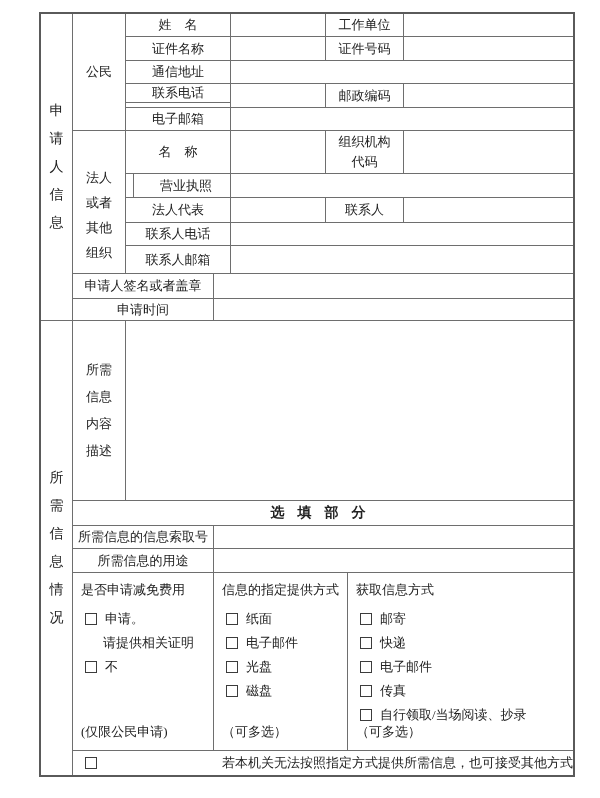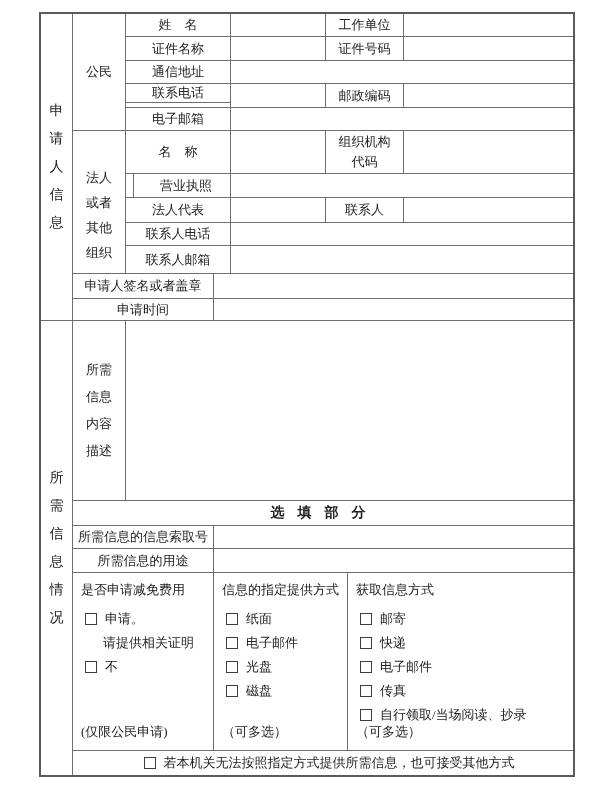--- a/index.html
+++ b/index.html
@@ -19,21 +19,21 @@
   .desc-label div{height:27px;font-size:13px;}
   .two-line div{height:20px;}
   .optional{font-weight:bold;font-size:14px;letter-spacing:13px;padding-left:3px;}
   .optcol{align-items:flex-start;justify-content:flex-start;flex-direction:column;
           padding:8px 0 0 8px;}
   .col-title{height:18px;display:flex;align-items:center;margin-bottom:8px;}
   .opt{display:flex;align-items:center;gap:8px;height:24px;padding-left:4px;}
   .opt-indent{display:flex;align-items:center;height:24px;padding-left:22px;}
   .box{width:10px;height:10px;border:1px solid #3c3c3c;background:#fff;flex:0 0 auto;}
   .footnote{position:absolute;bottom:10px;left:8px;}
-  .row-left{justify-content:center;padding-left:12px;gap:8px;}
+  .row-left{justify-content:space-between;padding-left:12px;gap:8px;}
 </style>
 </head>
 <body>
 
 <div id="form">
 
   <div class="cell vhead" style="left:0;top:0;width:33px;height:308px;">
     <div>申</div>
     <div>请</div>
     <div>人</div>

